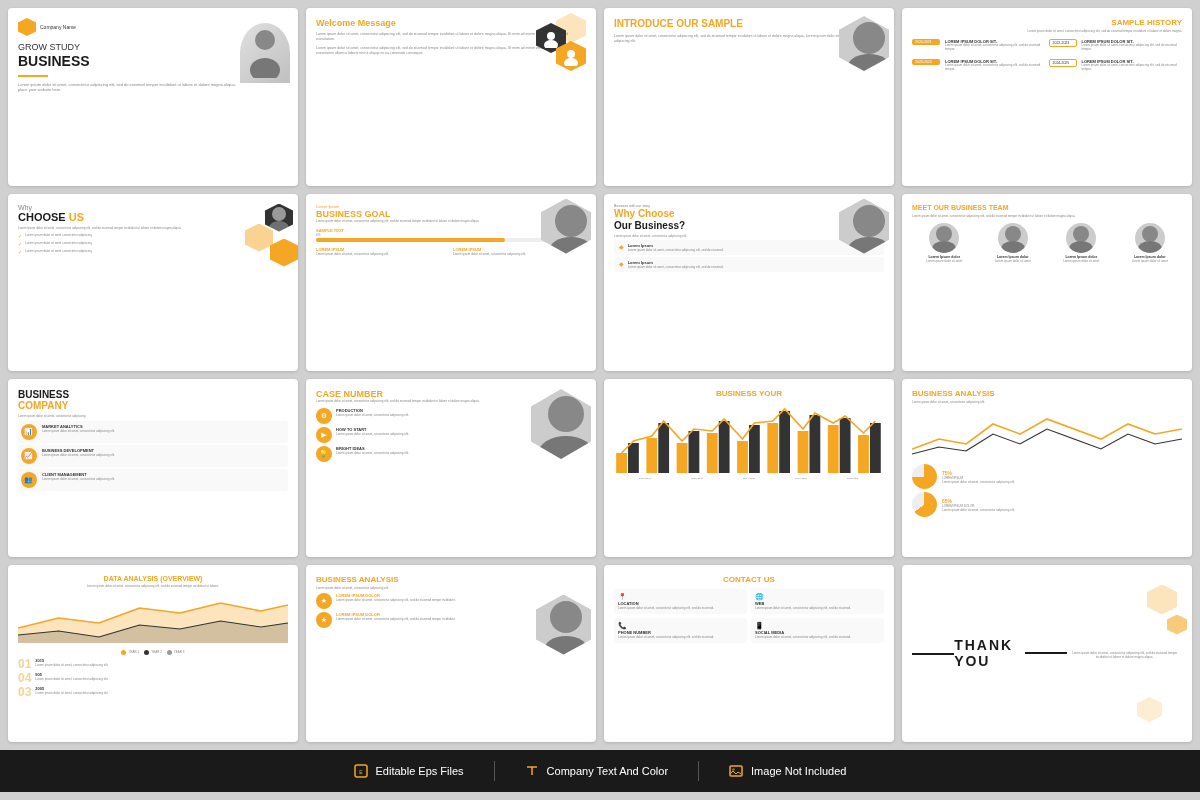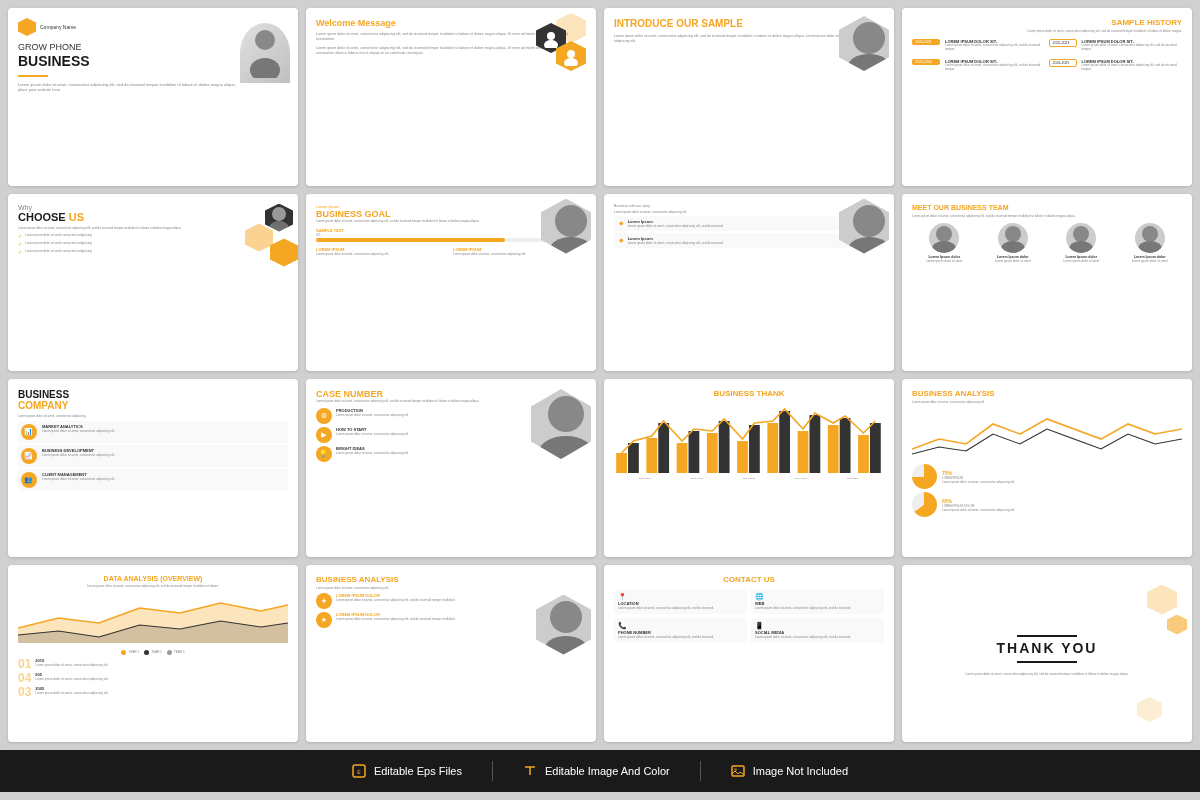--- a/index.html
+++ b/index.html
@@ -306,22 +306,22 @@
     }
     .slide-15 .contact-item {
       background: #f9f9f9; border-radius: 3px; padding: 4px;
     }
     .slide-15 .contact-icon { color: #f5a623; font-size: 7px; }
     .slide-15 .contact-label { font-size: 4px; font-weight: 700; color: #333; }
     .slide-15 .contact-value { font-size: 3px; color: #888; }
 
     
     .slide-16 {
-      display: flex; align-items: center; justify-content: center;
-      flex-direction: column;
+      display: flex; align-items: center; justify-content: flex-start;
+      flex-direction: row;
     }
     .slide-16 .thank-you { font-size: 14px; font-weight: 700; color: #1a1a1a; letter-spacing: 2px; }
     .slide-16 .line-accent { width: 60px; height: 2px; background: #1a1a1a; margin: 5px auto; }
     .slide-16 .hex-deco {
       position: absolute;
       width: 30px; height: 30px;
       clip-path: polygon(50% 0%, 100% 25%, 100% 75%, 50% 100%, 0% 75%, 0% 25%);
     }
     .slide-16 .hex-deco.h1 { right: 15px; top: 20px; background: #f5a623; opacity: 0.3; }
     .slide-16 .hex-deco.h2 { right: 5px; top: 50px; background: #f5a623; opacity: 0.6; width: 20px; height: 20px; }
@@ -350,21 +350,21 @@
 <body>
 
 <div class="main-grid">
 
   <div class="slide slide-1">
     <div class="company-logo">
       <div class="logo-hex"></div>
       <span class="logo-text">Company Name</span>
     </div>
     <div class="main-title">
-      <span>GROW PHONE</span>
+      <span>GROW STUDY</span>
       <strong>BUSINESS</strong>
     </div>
     <div class="orange-bar"></div>
     <div class="body-text">Lorem ipsum dolor sit amet, consectetur adipiscing elit, sed do eiusmod tempor incididunt ut labore et dolore magna aliqua.</div>
     <div class="website">place your website here</div>
     <div class="person-img">
       <svg width="35" height="50" viewBox="0 0 35 50">
         <circle cx="17" cy="12" r="10" fill="#888"></circle>
         <ellipse cx="17" cy="42" rx="15" ry="12" fill="#777"></ellipse>
       </svg>
@@ -501,20 +501,24 @@
     <div class="hex-img">
       <svg width="60" height="60" viewBox="0 0 60 60">
           <circle cx="30" cy="22" r="16" fill="#888"></circle>
           <ellipse cx="30" cy="52" rx="22" ry="14" fill="#777"></ellipse>
         </svg>
     </div>
   </div>
 
   <div class="slide slide-7">
     <div class="sub-text">Business with our story</div>
+    <div style="font-size:10px; font-weight:900; color:#1a1a1a; line-height:1.2;">
+      <span style="color:#f5a623;">Why Choose</span><br>
+      <span>Our Business?</span>
+    </div>
     <div class="body-text">Lorem ipsum dolor sit amet, consectetur adipiscing elit.</div>
     <div class="feature-item">
       <span class="feat-icon">◆</span>
       <div>
         <div class="feat-title">Lorem Ipsum</div>
         <div class="feat-text">Lorem ipsum dolor sit amet, consectetur adipiscing elit, sed do eiusmod.</div>
       </div>
     </div>
     <div class="feature-item">
       <span class="feat-icon">◆</span>
@@ -652,21 +656,21 @@
     <div class="case-photo">
       <svg width="70" height="80" viewBox="0 0 70 80">
           <circle cx="35" cy="25" r="18" fill="#888"></circle>
           <ellipse cx="35" cy="65" rx="28" ry="18" fill="#777"></ellipse>
         </svg>
     </div>
   </div>
 
   <div class="slide slide-11">
     <div class="chart-title">
-      <span>BUSINESS</span> <span>THANK</span>
+      <span>BUSINESS</span> <span>YOUR</span>
     </div>
     <div class="chart-area">
       <svg width="100%" height="70" viewBox="0 0 250 70" preserveAspectRatio="none">
 
         <rect x="2" y="50" width="10" height="20" fill="#f5a623"></rect>
         <rect x="13" y="40" width="10" height="30" fill="#333"></rect>
         <rect x="30" y="35" width="10" height="35" fill="#f5a623"></rect>
         <rect x="41" y="20" width="10" height="50" fill="#333"></rect>
         <rect x="58" y="40" width="10" height="30" fill="#f5a623"></rect>
         <rect x="69" y="28" width="10" height="42" fill="#333"></rect>
@@ -851,21 +855,21 @@
       <rect x="1" y="1" width="12" height="12" rx="2" fill="none" stroke="#f5a623" stroke-width="1.5"></rect>
       <text x="7" y="9.5" font-size="5" text-anchor="middle" fill="#f5a623">E</text>
     </svg>
     <span>Editable Eps Files</span>
   </div>
   <div class="bar-divider"></div>
   <div class="bar-item">
     <svg width="14" height="14" viewBox="0 0 14 14">
       <path d="M2 3h10M7 3v8" stroke="#f5a623" stroke-width="1.5" fill="none"></path>
     </svg>
-    <span>Editable Image And Color</span>
+    <span>Company Text And Color</span>
   </div>
   <div class="bar-divider"></div>
   <div class="bar-item">
     <svg width="14" height="14" viewBox="0 0 14 14">
       <rect x="1" y="2" width="12" height="10" rx="1" fill="none" stroke="#f5a623" stroke-width="1.5"></rect>
       <circle cx="4.5" cy="5.5" r="1.5" fill="#f5a623" opacity="0.5"></circle>
       <path d="M1 10l3-3 3 3 2-2 3 2" stroke="#f5a623" stroke-width="1" fill="none"></path>
     </svg>
     <span>Image Not Included</span>
   </div>

